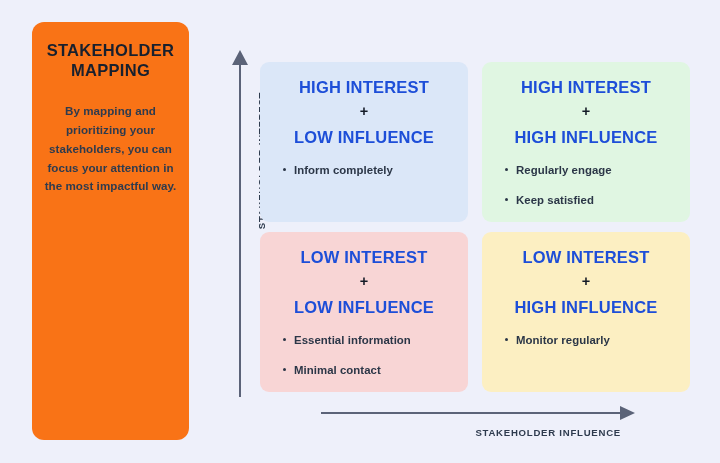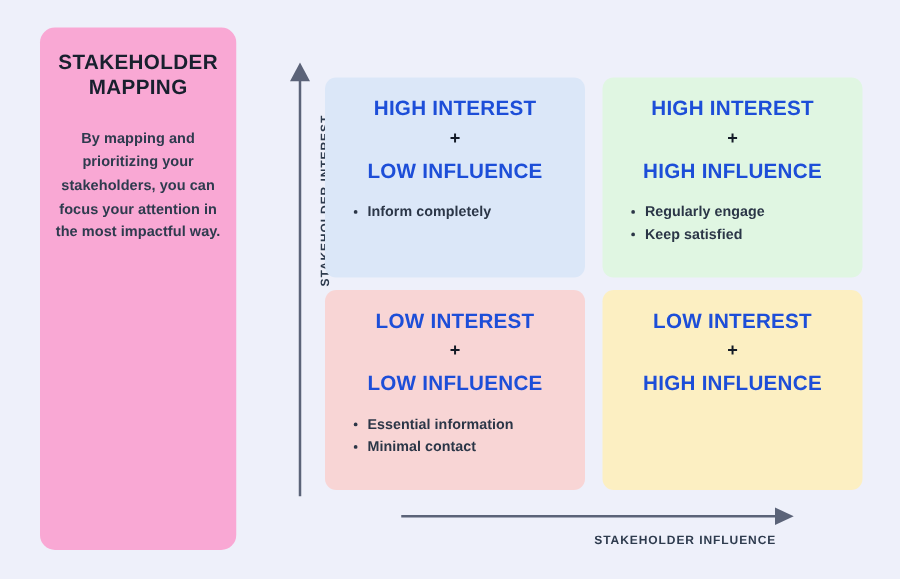--- a/index.html
+++ b/index.html
@@ -16,21 +16,21 @@
     position: relative;
   }
 
   
   #sidebar-card {
     position: absolute;
     left: 32px;
     top: 22px;
     width: 157px;
     height: 418px;
-    background: #f9a8d4;
+    background: #f97316;
     border-radius: 12px;
     padding: 18px 12px 10px 12px;
     text-align: center;
   }
 
   #sidebar-title {
     font-size: 16.5px;
     font-weight: bold;
     letter-spacing: 0.3px;
     color: #18202e;
@@ -146,20 +146,21 @@
     padding-left: 22px;
     list-style: none;
   }
   .q-bullets li {
     position: relative;
     font-size: 11.4px;
     font-weight: bold;
     color: #2b3647;
     line-height: 1.52;
     letter-spacing: 0.05px;
+    margin-top: 12px;
   }
   .q-bullets li::before {
     content: "";
     position: absolute;
     left: -11px;
     top: 6px;
     width: 3px;
     height: 3px;
     border-radius: 50%;
     background: #2b3647;
@@ -208,14 +209,15 @@
     <li>Essential information</li>
     <li>Minimal contact</li>
   </ul>
 </div>
 
 <div class="quadrant" id="quadrant-li-hi">
   <div class="q-line">LOW INTEREST</div>
   <div class="q-plus">+</div>
   <div class="q-line">HIGH INFLUENCE</div>
   <ul class="q-bullets">
+    <li>Monitor regularly</li>
   </ul>
 </div>
 
 </body></html>

